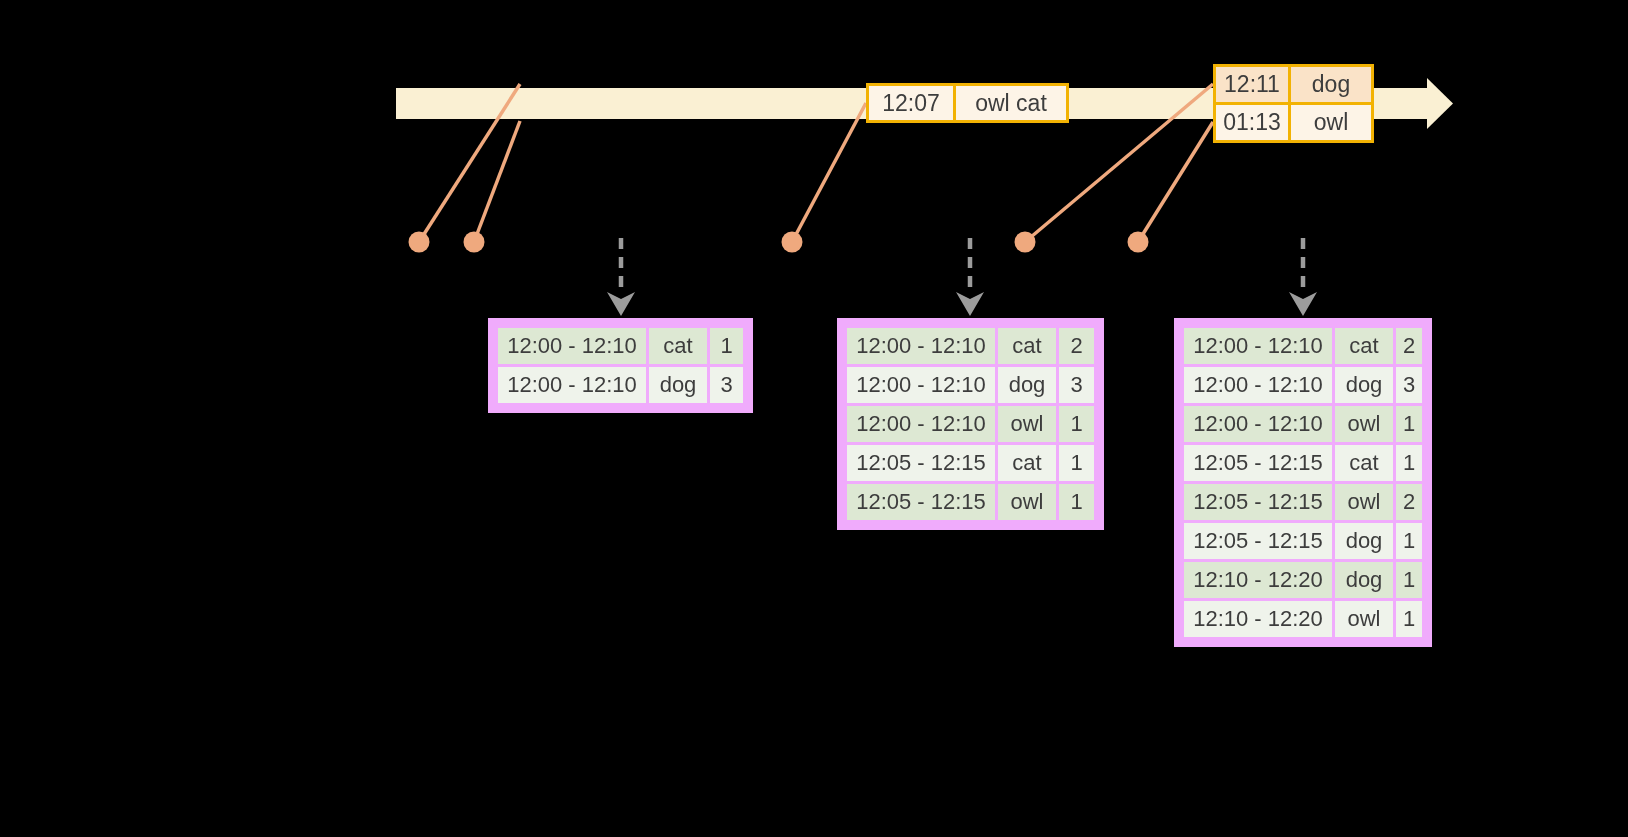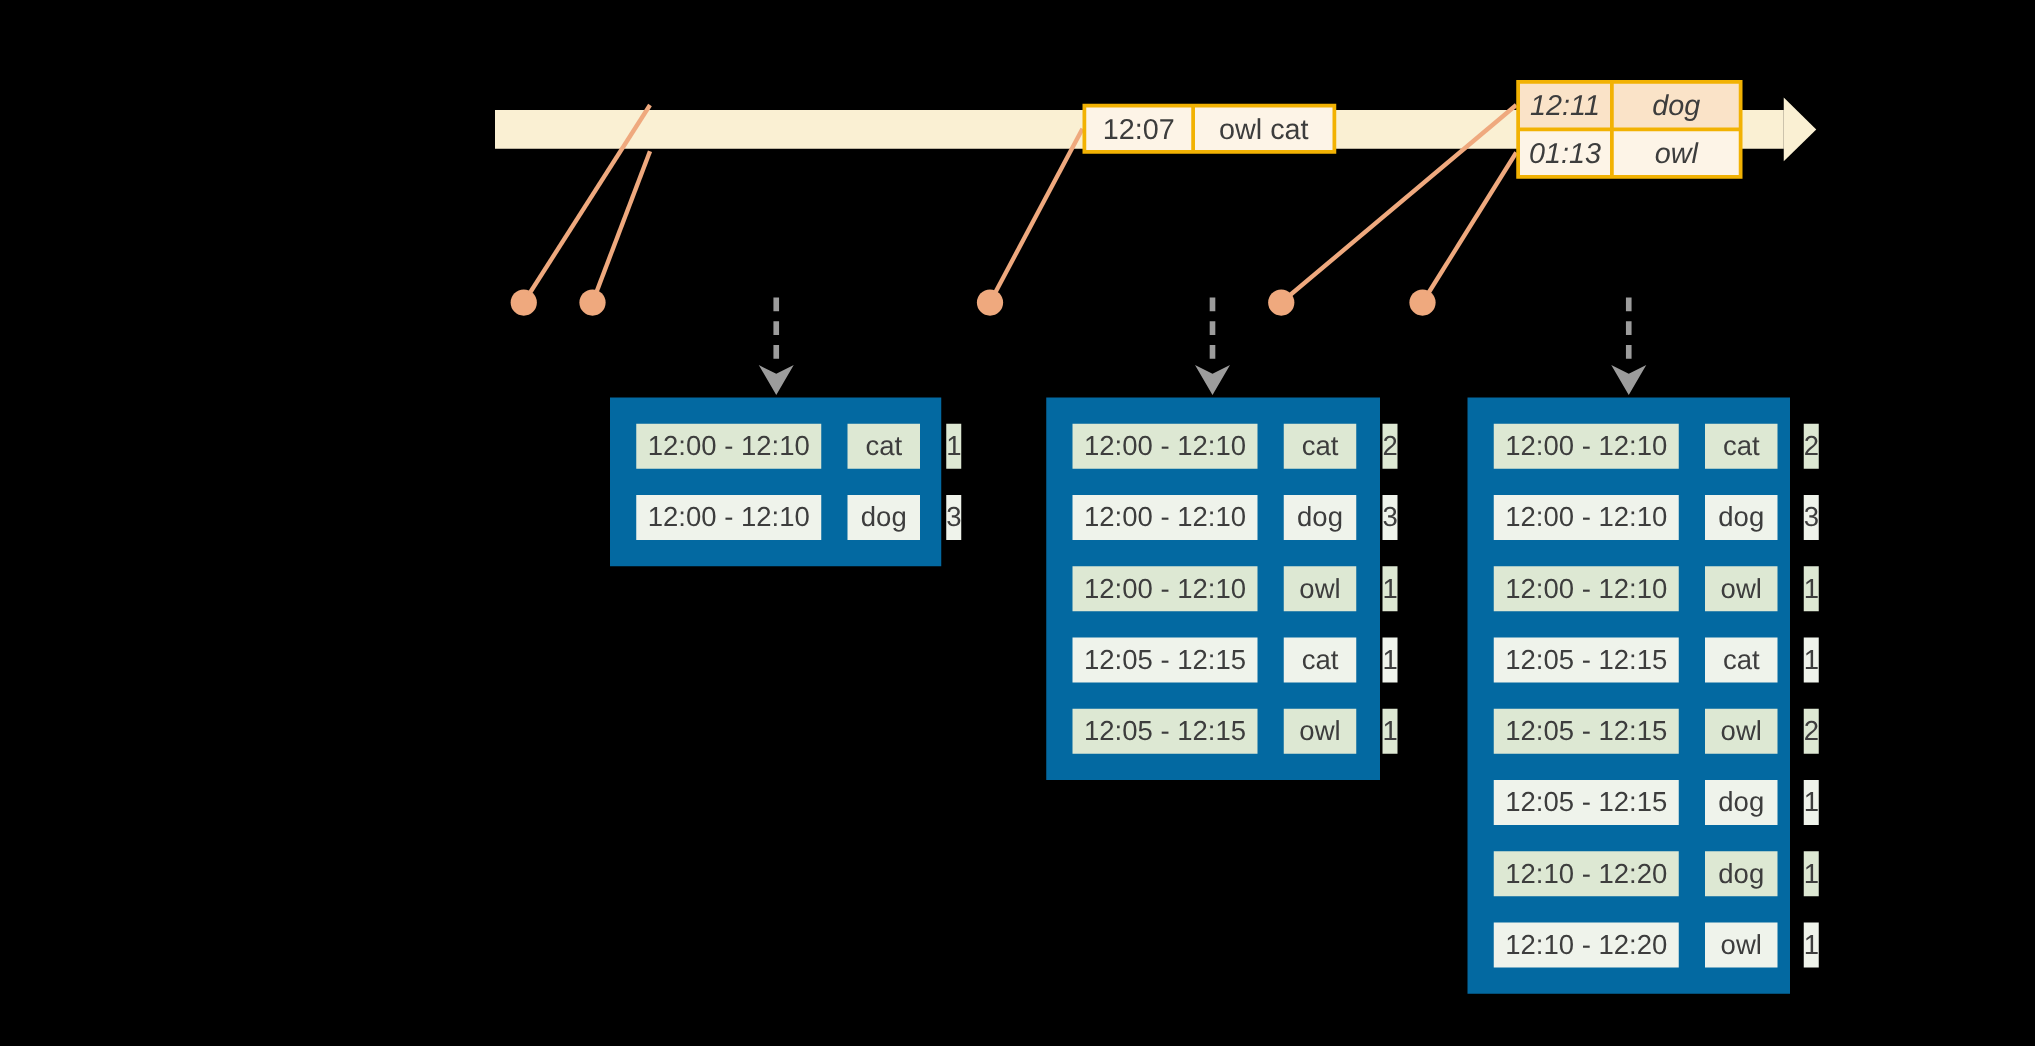--- a/index.html
+++ b/index.html
@@ -19,35 +19,35 @@
     position: absolute;
     background: #F2B203;
     padding: 3px;
     display: grid;
     gap: 3px;
     grid-auto-rows: 35px;
     box-sizing: border-box;
   }
   #event-0 { left: 519px; top: 64px;  width: 204px; grid-template-columns: 85px 1fr; }
   #event-1 { left: 866px; top: 83px;  width: 203px; grid-template-columns: 84px 1fr; grid-auto-rows: 34px; }
-  #event-2 { left: 1213px; top: 64px; width: 181px; grid-template-columns: 72px 1fr; font-style: italic; }
+  #event-2 { left: 1213px; top: 64px; width: 161px; grid-template-columns: 72px 1fr; }
   .ecell {
     display: flex; align-items: center; justify-content: center;
     font-size: 23px; line-height: 1;
   }
   .ecell.dark  { background: #FAE3C8; }
   .ecell.light { background: #FDF4E7; }
 
   
   .result-table {
     position: absolute;
-    background: #0369a1;
-    padding: 21px;
+    background: #f0abfc;
+    padding: 10px;
     display: grid;
-    gap: 21px;
+    gap: 3px;
     grid-template-columns: 148px 58px 1fr;
     grid-auto-rows: 36px;
     box-sizing: border-box;
   }
   #result-0 { left: 488px;  top: 318px; width: 265px; }
   #result-1 { left: 837px;  top: 318px; width: 267px; }
   #result-2 { left: 1174px; top: 318px; width: 258px; }
   .rcell {
     display: flex; align-items: center; justify-content: center;
     font-size: 22px; line-height: 1;

